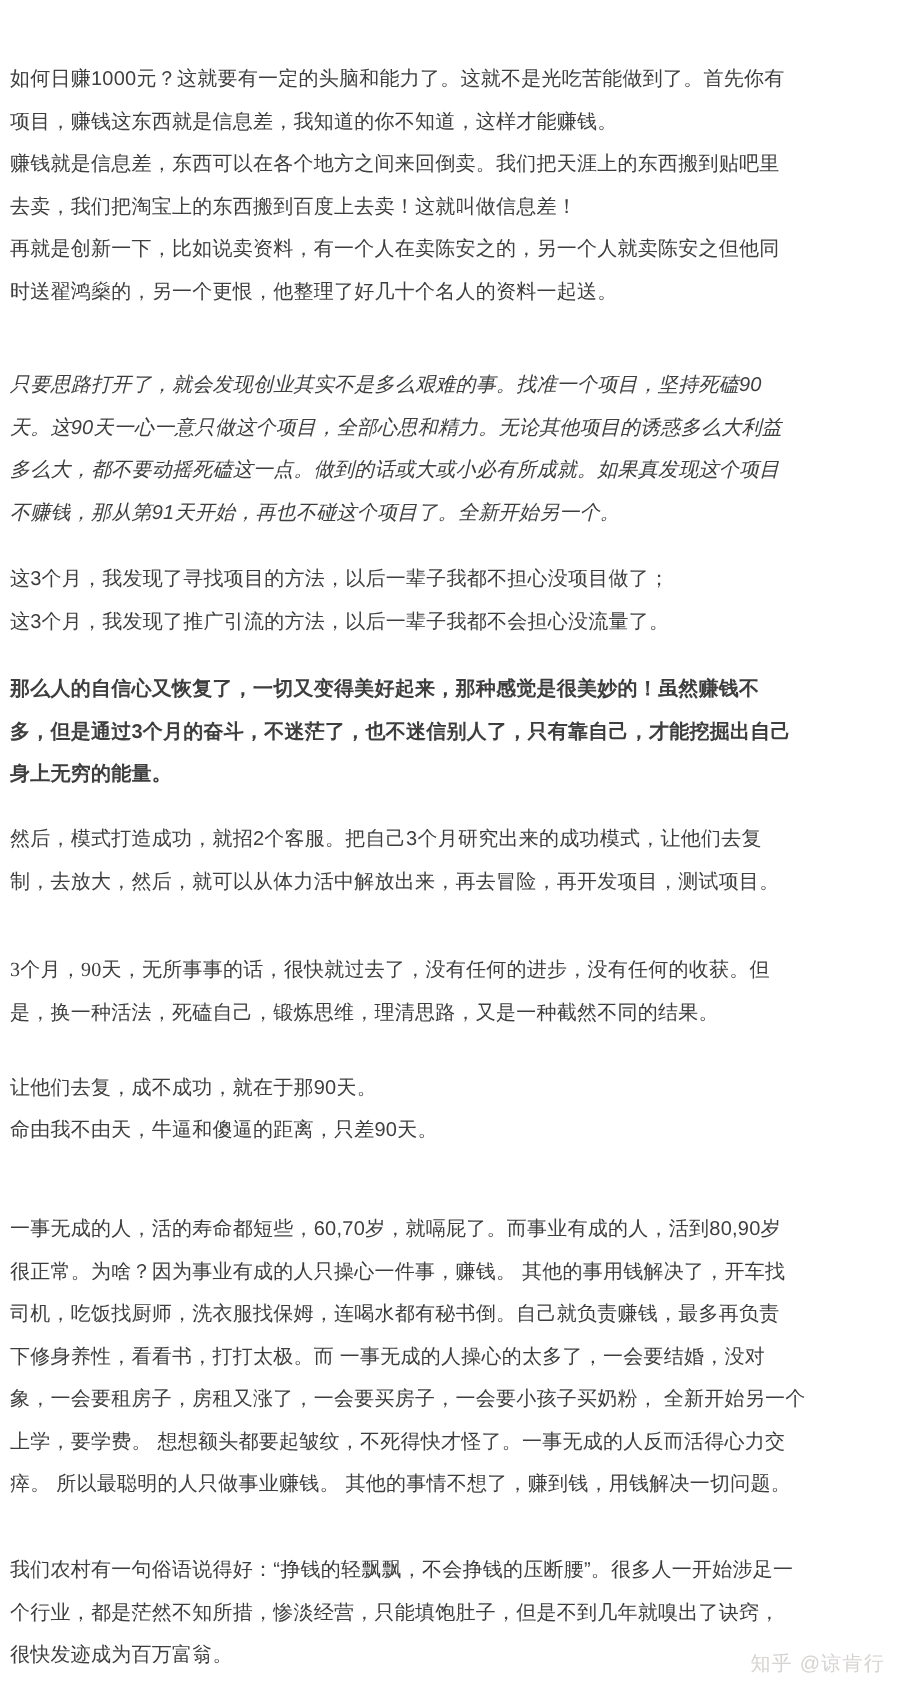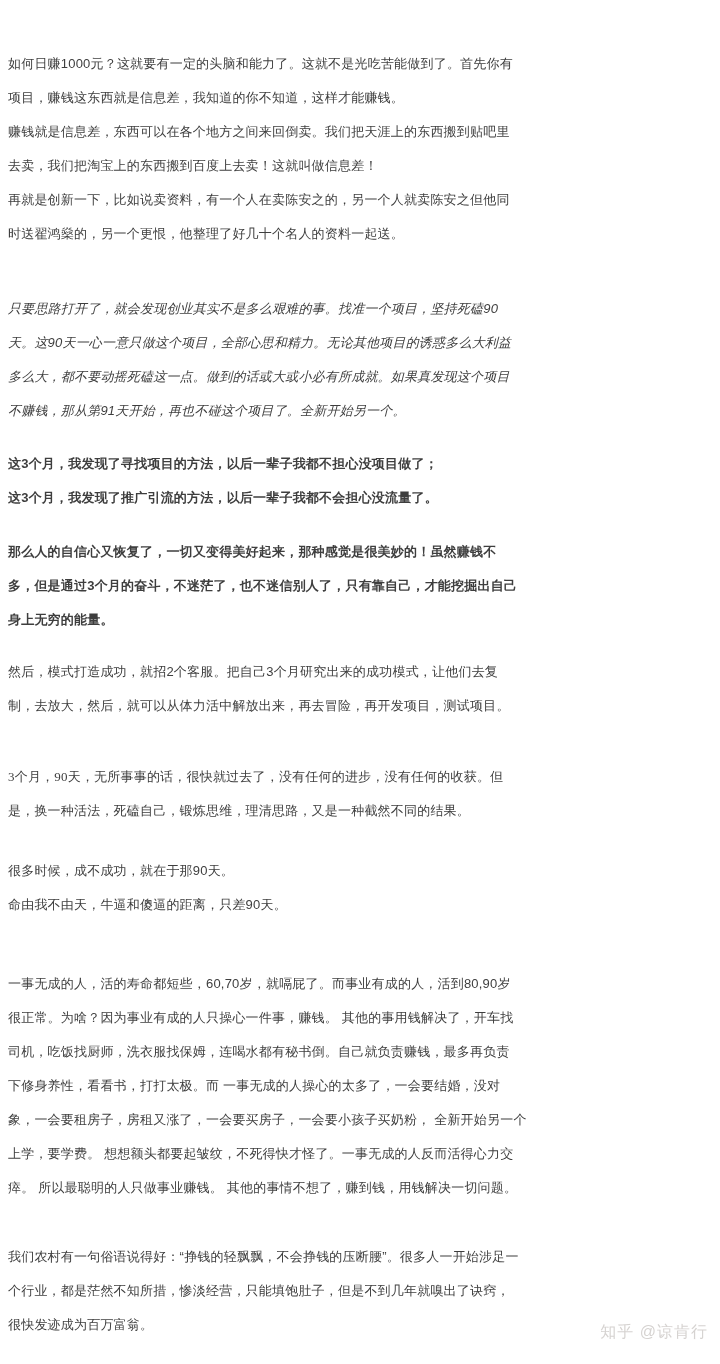--- a/index.html
+++ b/index.html
@@ -13,29 +13,29 @@
     height: 1364px;
     background: #ffffff;
     overflow: hidden;
     font-family: "Liberation Sans", sans-serif;
   }
   .content {
     padding: 47px 8px 0 8px;
   }
   .para {
     margin: 0;
-    font-size: 13px;
+    font-size: 16px;
     line-height: 34px;
     color: #3e3e3e;
     white-space: pre-line;
     letter-spacing: 0.2px;
     text-align: left;
   }
   .mt41 { margin-top: 41px; font-style: italic; }
-  .mt19 { margin-top: 19px; font-weight: bold; }
+  .mt19 { margin-top: 19px; }
   .mt20 { margin-top: 20px; font-weight: bold; }
   .mt18 { margin-top: 18px; }
   .mt37 { margin-top: 37px; font-family: Liberation Serif, serif; }
   .mt26 { margin-top: 26px; }
   .mt45 { margin-top: 45px; }
   .mt35 { margin-top: 35px; }
   .watermark {
     position: absolute;
     top: 1320px;
     right: 12px;
@@ -63,21 +63,21 @@
 不赚钱，那从第91天开始，再也不碰这个项目了。全新开始另一个。</p>
     <p class="para mt19">这3个月，我发现了寻找项目的方法，以后一辈子我都不担心没项目做了；
 这3个月，我发现了推广引流的方法，以后一辈子我都不会担心没流量了。</p>
     <p class="para mt20">那么人的自信心又恢复了，一切又变得美好起来，那种感觉是很美妙的！虽然赚钱不
 多，但是通过3个月的奋斗，不迷茫了，也不迷信别人了，只有靠自己，才能挖掘出自己
 身上无穷的能量。</p>
     <p class="para mt18">然后，模式打造成功，就招2个客服。把自己3个月研究出来的成功模式，让他们去复
 制，去放大，然后，就可以从体力活中解放出来，再去冒险，再开发项目，测试项目。</p>
     <p class="para mt37">3个月，90天，无所事事的话，很快就过去了，没有任何的进步，没有任何的收获。但
 是，换一种活法，死磕自己，锻炼思维，理清思路，又是一种截然不同的结果。</p>
-    <p class="para mt26">很多时候，成不成功，就在于那90天。
+    <p class="para mt26">让他们去复，成不成功，就在于那90天。
 命由我不由天，牛逼和傻逼的距离，只差90天。</p>
     <p class="para mt45">一事无成的人，活的寿命都短些，60,70岁，就嗝屁了。而事业有成的人，活到80,90岁
 很正常。为啥？因为事业有成的人只操心一件事，赚钱。 其他的事用钱解决了，开车找
 司机，吃饭找厨师，洗衣服找保姆，连喝水都有秘书倒。自己就负责赚钱，最多再负责
 下修身养性，看看书，打打太极。而 一事无成的人操心的太多了，一会要结婚，没对
 象，一会要租房子，房租又涨了，一会要买房子，一会要小孩子买奶粉， 全新开始另一个
 上学，要学费。 想想额头都要起皱纹，不死得快才怪了。一事无成的人反而活得心力交
 瘁。 所以最聪明的人只做事业赚钱。 其他的事情不想了，赚到钱，用钱解决一切问题。</p>
     <p class="para mt35">我们农村有一句俗语说得好：“挣钱的轻飘飘，不会挣钱的压断腰”。很多人一开始涉足一
 个行业，都是茫然不知所措，惨淡经营，只能填饱肚子，但是不到几年就嗅出了诀窍，

